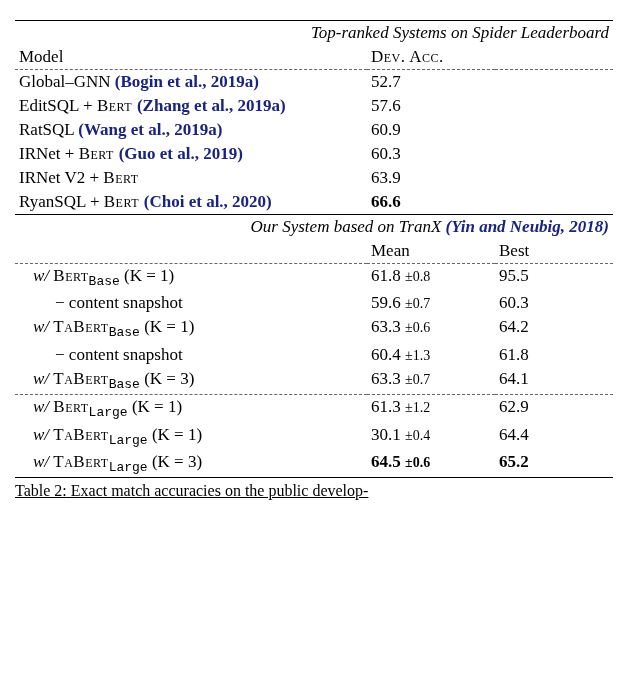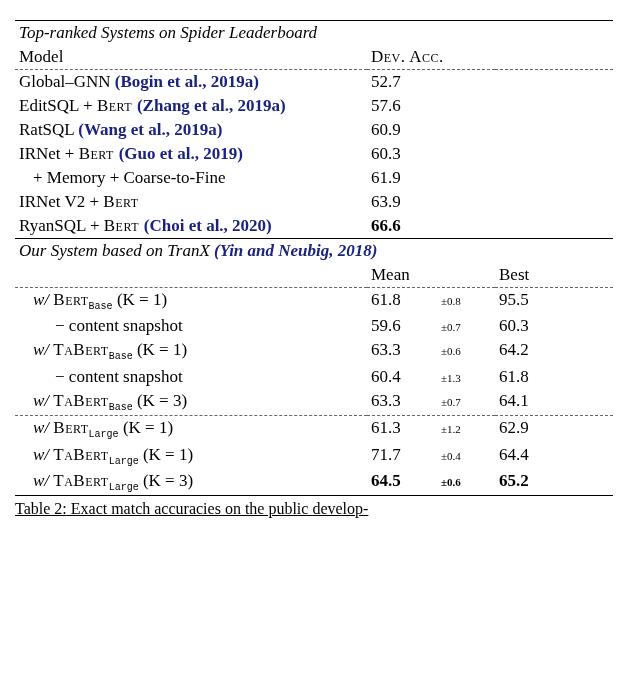--- a/index.html
+++ b/index.html
@@ -28,45 +28,44 @@
     }
     .rule-mid {
       border-bottom: 1px solid #000;
       margin-left: 28px;
     }
     .dashed-bottom td {
       border-bottom: 1px dashed #666;
     }
     .section-header {
       font-style: italic;
-      text-align: left;
+      text-align: right;
     }
     .small-caps {
       font-variant: small-caps;
       letter-spacing: 0.5px;
       text-align: right;
     }
     .cite {
       color: #1a237e;
       font-weight: bold;
     }
     .subscript {
       font-family: "Courier New", monospace;
-      font-size: 10px;
+      font-size: 13px;
       vertical-align: sub;
     }
     .indent1 {
       padding-left: 18px;
     }
     .indent2 {
       padding-left: 40px;
     }
     .std {
-      font-size: 11px;
-      margin-left: 36px;
+      font-size: 14px;
     }
     .col-mean { width: 120px; }
     .col-best { width: 110px; }
     .bold { font-weight: bold; }
     .caption {
       margin-top: 4px;
       font-size: 16px;
       text-decoration: underline;
     }
   </style>
@@ -92,24 +91,20 @@
         <td><span>EditSQL + </span><span class="small-caps">Bert </span><span class="cite">(Zhang et al., 2019a)</span></td>
         <td colspan="2">57.6</td>
       </tr>
     <tr>
         <td><span>RatSQL </span><span class="cite">(Wang et al., 2019a)</span></td>
         <td colspan="2">60.9</td>
       </tr>
     <tr>
         <td><span>IRNet + </span><span class="small-caps">Bert </span><span class="cite">(Guo et al., 2019)</span></td>
         <td colspan="2">60.3</td>
-      </tr>
-    <tr>
-        <td class="indent1"><span>  + Memory + Coarse-to-Fine</span></td>
-        <td colspan="2">61.9</td>
       </tr>
     <tr>
         <td><span>IRNet V2 + </span><span class="small-caps">Bert</span></td>
         <td colspan="2">63.9</td>
       </tr>
     <tr class="rule-mid">
         <td><span>RyanSQL + </span><span class="small-caps">Bert </span><span class="cite">(Choi et al., 2020)</span></td>
         <td colspan="2" class="bold">66.6</td>
       </tr>
 
@@ -148,21 +143,21 @@
         <td><span>63.3</span> <span class="std">±0.7</span></td>
         <td>64.1</td>
       </tr>
     <tr>
         <td class="indent1"><i>w/ </i><span class="small-caps">Bert</span><span class="subscript">Large</span><span> (K = 1)</span></td>
         <td><span>61.3</span> <span class="std">±1.2</span></td>
         <td>62.9</td>
       </tr>
     <tr>
         <td class="indent1"><i>w/ </i><span class="small-caps">TaBert</span><span class="subscript">Large</span><span> (K = 1)</span></td>
-        <td><span>71.7</span> <span class="std">±0.4</span></td>
+        <td><span>30.1</span> <span class="std">±0.4</span></td>
         <td>64.4</td>
       </tr>
     <tr class="rule-bottom">
         <td class="indent1"><i>w/ </i><span class="small-caps">TaBert</span><span class="subscript">Large</span><span> (K = 3)</span></td>
         <td class="bold"><span>64.5</span> <span class="std">±0.6</span></td>
         <td class="bold">65.2</td>
       </tr>
 
   </tbody>
 </table>

